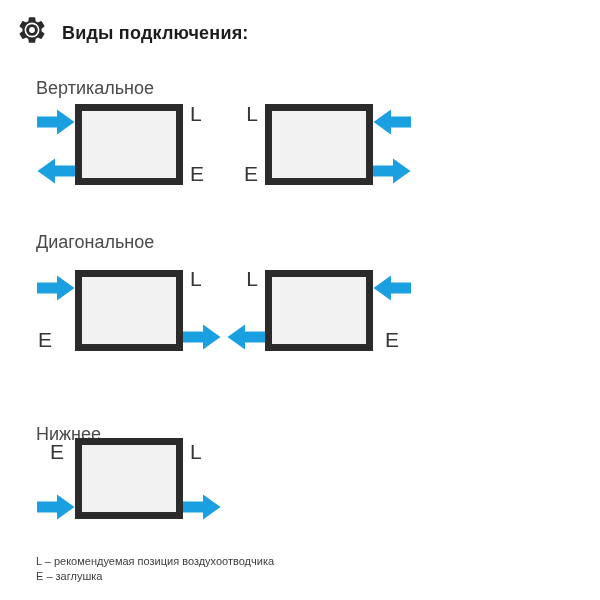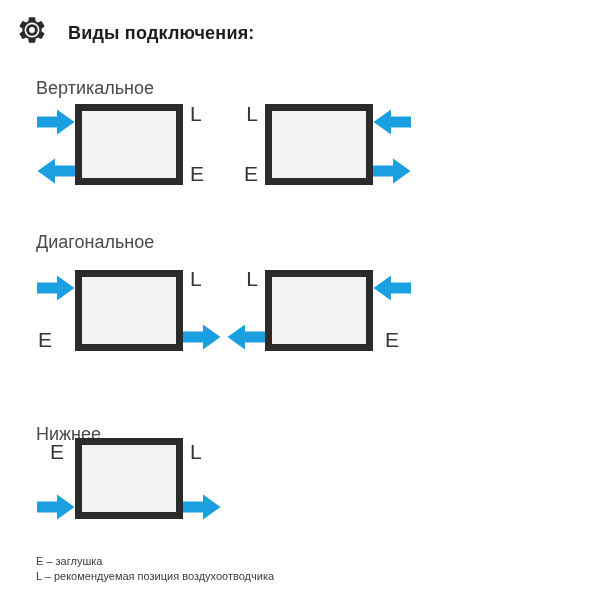--- a/index.html
+++ b/index.html
@@ -1,21 +1,21 @@
 <!DOCTYPE html>
 <html><head>
 <meta charset="utf-8">
 <style>
   html,body{margin:0;padding:0;background:#ffffff;}
   .canvas{
     position:relative;width:600px;height:600px;background:#ffffff;overflow:hidden;
     font-family:"Liberation Sans","DejaVu Sans",sans-serif;
   }
   .gear{position:absolute;left:16px;top:14px;width:32px;height:32px;}
-  .title{position:absolute;left:68px;top:23px;font-size:18px;font-weight:700;color:#1c1c1c;letter-spacing:.2px;}
+  .title{position:absolute;left:62px;top:23px;font-size:18px;font-weight:700;color:#1c1c1c;letter-spacing:.2px;}
   .section-label{position:absolute;left:36px;font-size:18px;color:#4a4a4a;line-height:1.2;}
   .box{
     position:absolute;width:108px;height:81px;background:#f2f2f2;
     border:7px solid #2b2b2b;box-sizing:border-box;
   }
   .arrow{position:absolute;width:38px;height:26px;}
   .arrow svg{display:block;width:100%;height:100%;}
   .arrow.left svg{transform:scaleX(-1);}
   .port{position:absolute;font-size:21px;line-height:1.1;color:#363636;}
   .port.ra{width:22px;text-align:right;}
@@ -105,17 +105,17 @@
         <polygon points="0,7.5 20,7.5 20,0.5 37.5,13 20,25.5 20,18.5 0,18.5" fill="#1a9fe0"></polygon>
       </svg>
   </div>
   <div class="arrow right" style="left:183px;top:494px">
     <svg viewBox="0 0 38 26">
         <polygon points="0,7.5 20,7.5 20,0.5 37.5,13 20,25.5 20,18.5 0,18.5" fill="#1a9fe0"></polygon>
       </svg>
   </div>
 
   <div class="legend">
+    <div>L – рекомендуемая позиция воздухоотводчика</div>
     <div>E – заглушка</div>
-    <div>L – рекомендуемая позиция воздухоотводчика</div>
   </div>
 
 </div>
 
 </body></html>

